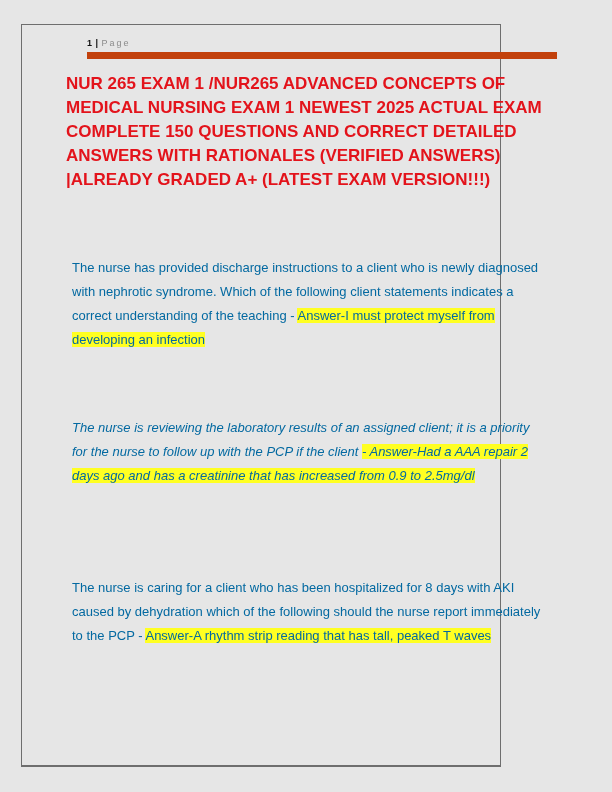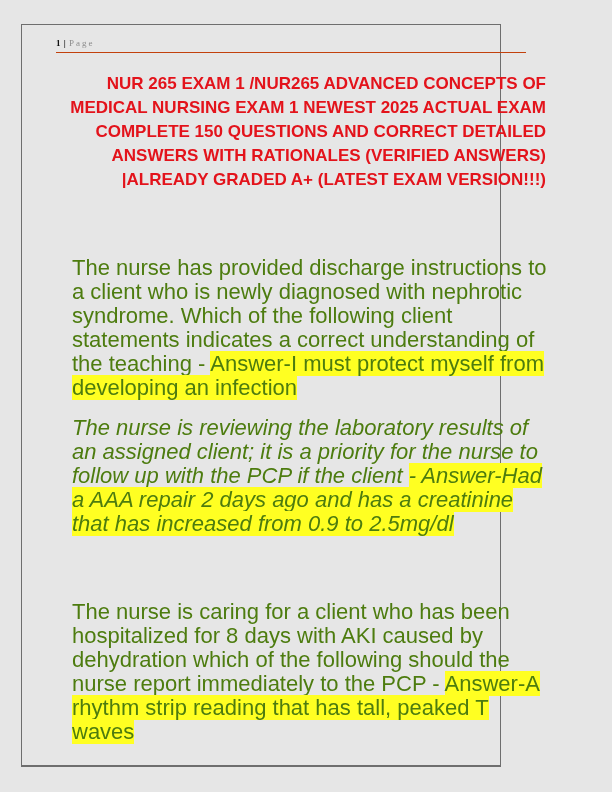--- a/index.html
+++ b/index.html
@@ -19,26 +19,26 @@
       left: 21px;
       top: 24px;
       width: 480px;
       height: 743px;
       border: 1px solid #6e6e6e;
       border-bottom: 2px solid #6e6e6e;
       box-sizing: border-box;
     }
     .header {
       position: absolute;
-      left: 56px;
+      left: 87px;
       top: 36px;
       width: 470px;
       height: 16px;
-      border-bottom: 1px solid #c2410c;
-      font-family: Liberation Serif, serif;
+      border-bottom: 7px solid #c2410c;
+      font-family: Liberation Sans, sans-serif;
       font-size: 9px;
       line-height: 14px;
     }
     .header .page-num {
       font-weight: bold;
       color: #111;
     }
     .header .sep {
       color: #111;
       font-weight: bold;
@@ -46,40 +46,40 @@
     }
     .header .page-word {
       color: #8c8c8c;
       letter-spacing: 2px;
     }
     .title {
       position: absolute;
       left: 66px;
       top: 72px;
       width: 480px;
-      text-align: right;
+      text-align: left;
       color: #e3131b;
       font-weight: bold;
       font-size: 17px;
       line-height: 24px;
     }
     .qa {
       position: absolute;
       left: 72px;
       width: 475px;
-      color: #4d7c0f;
-      font-size: 22px;
+      color: #0369a1;
+      font-size: 13px;
       line-height: 24px;
     }
     .qa .answer {
       background: #ffff22;
     }
     #q1 { top: 256px; }
     #q2 { top: 416px; font-style: italic; }
-    #q3 { top: 576px; margin-top: 24px; }
+    #q3 { top: 576px; }
   </style>
 </head>
 <body>
 
 <div class="page-border"></div>
 
 <div class="header">
   <span class="page-num">1</span>
   <span class="sep">|</span>
   <span class="page-word">Page</span>

